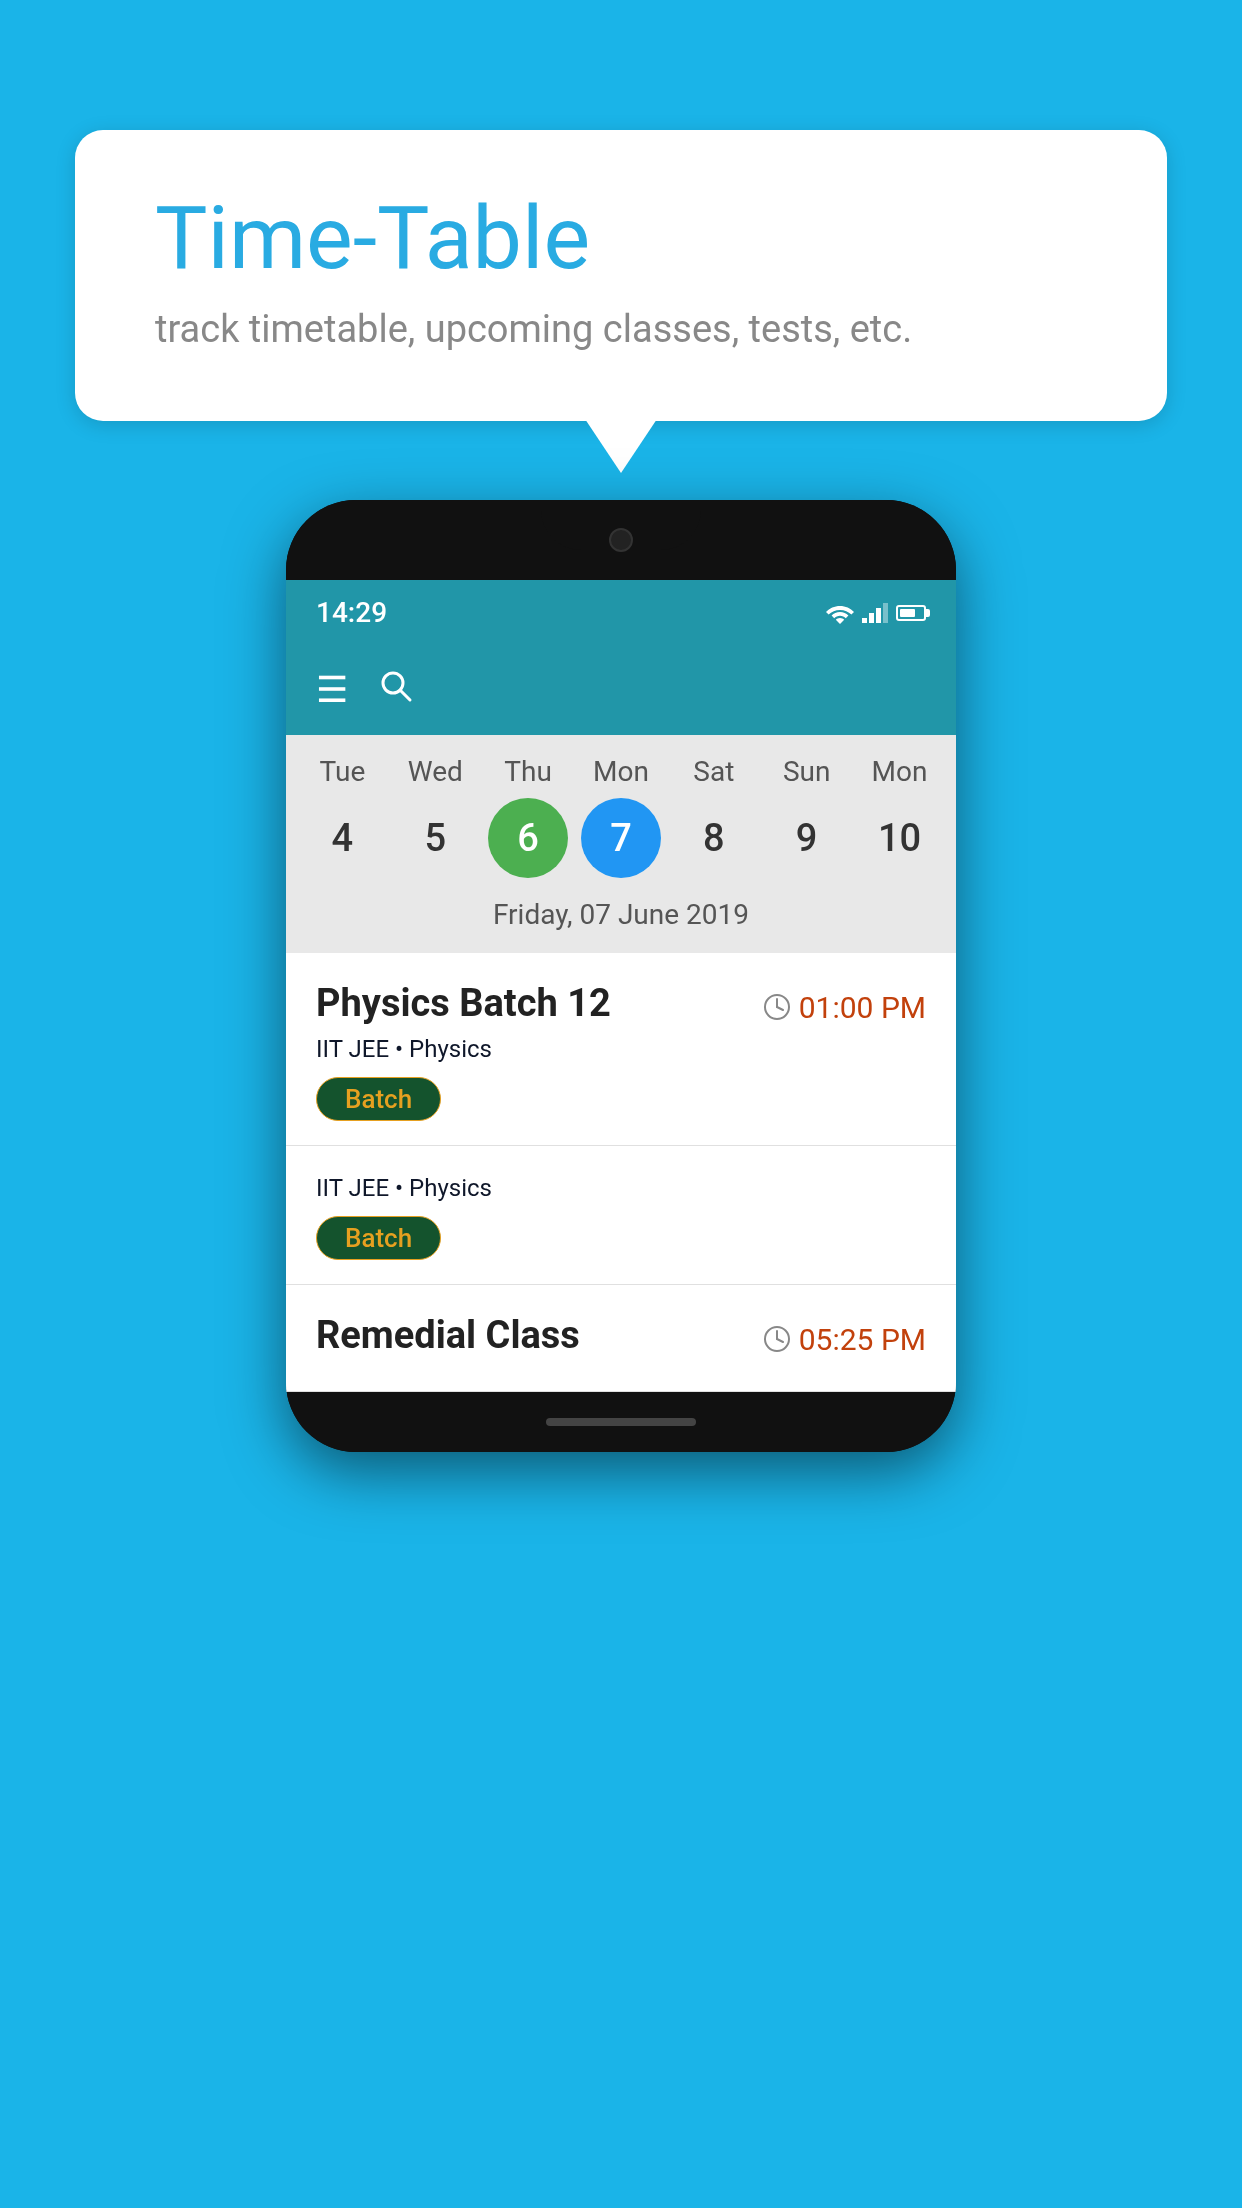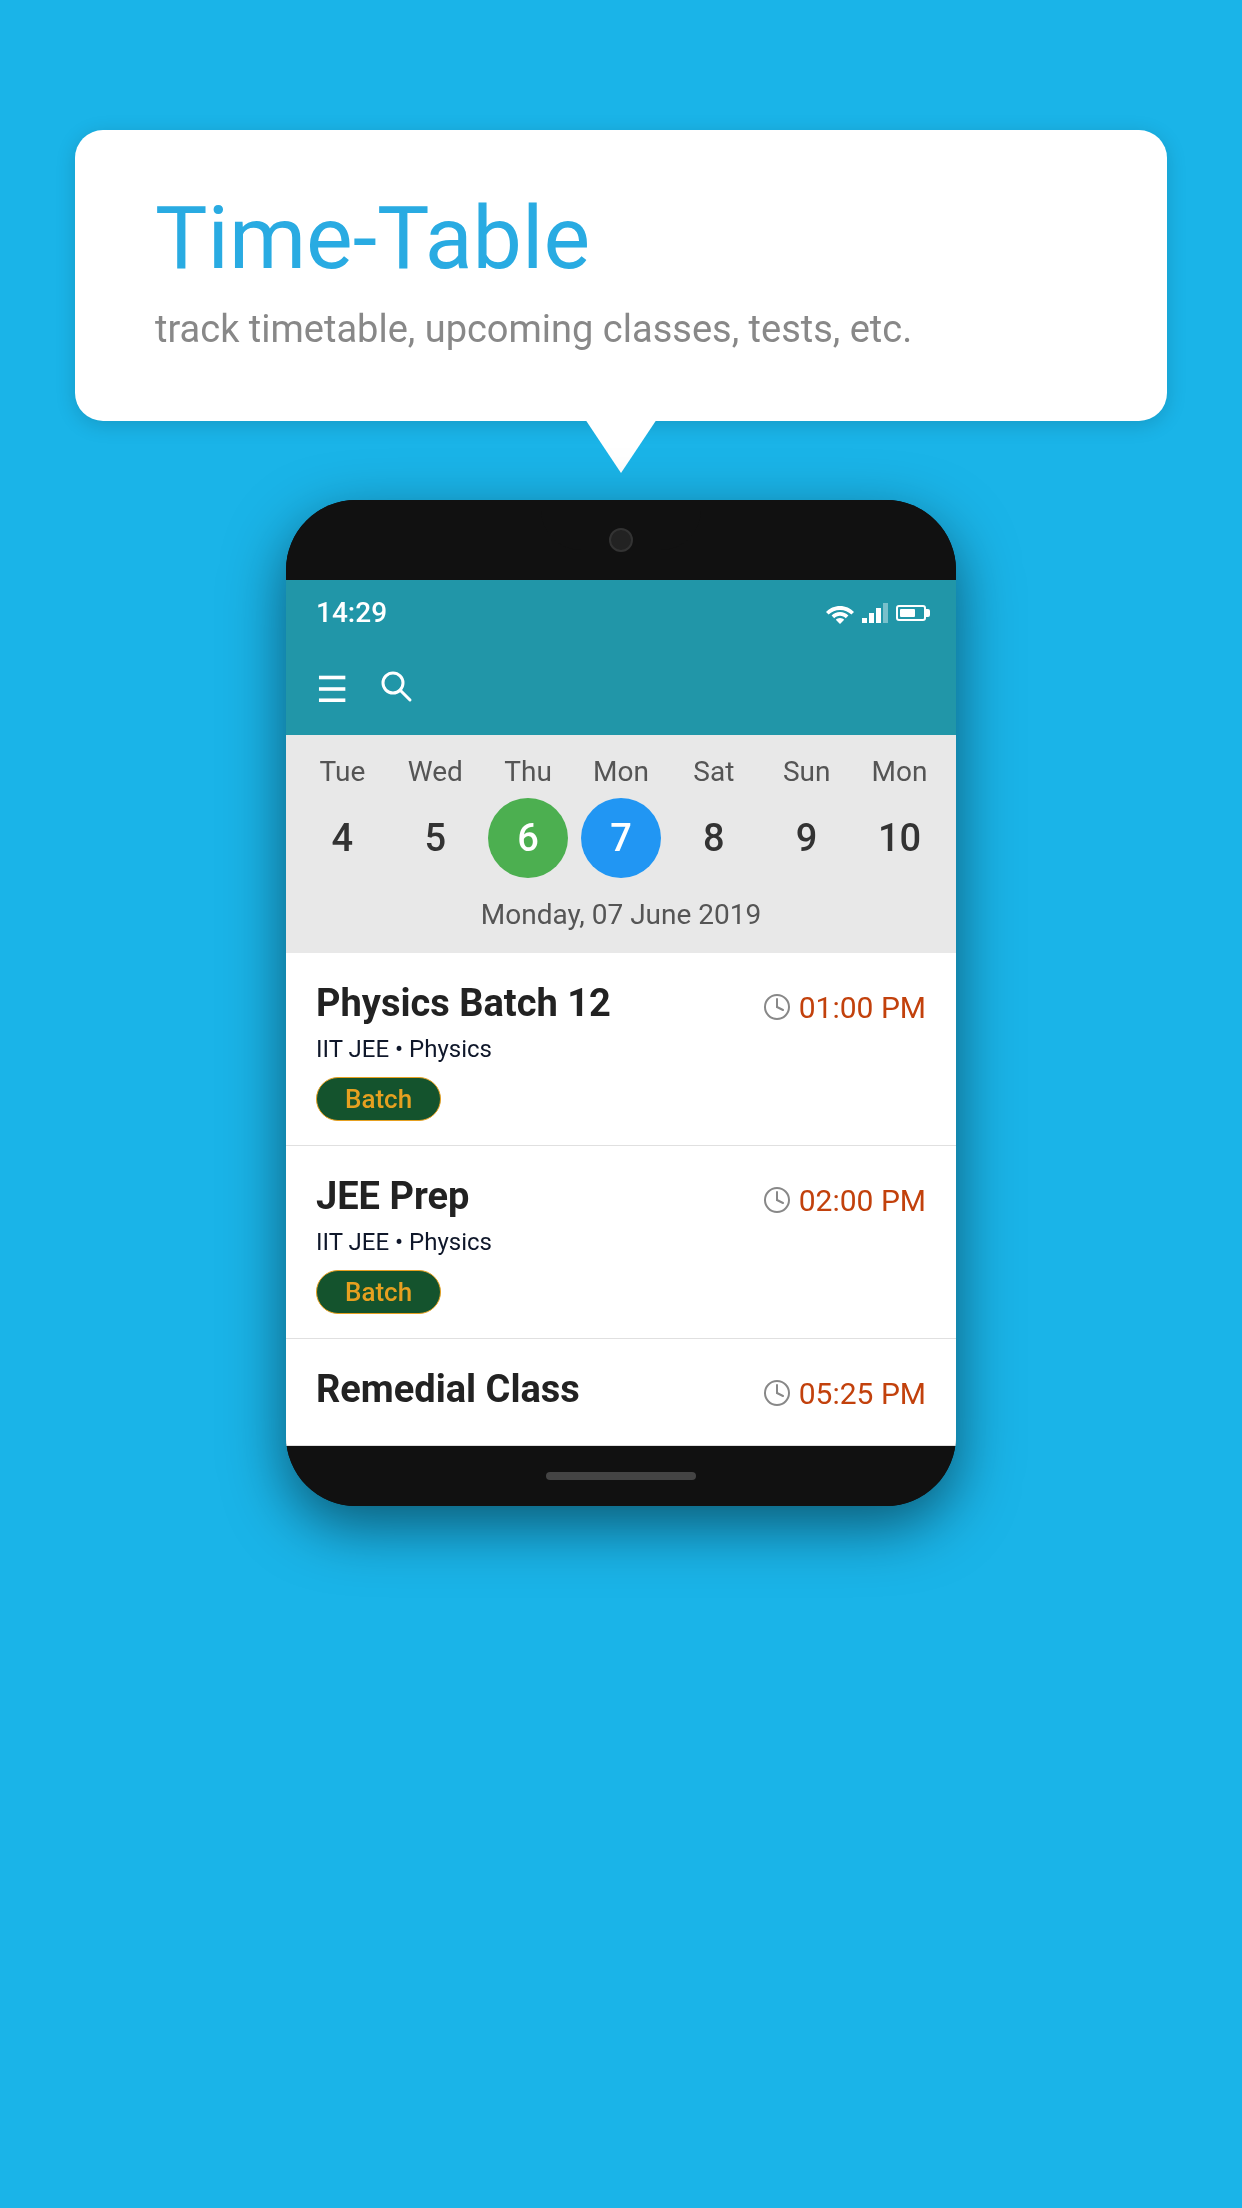--- a/index.html
+++ b/index.html
@@ -398,21 +398,21 @@
       </div>
       <div class="day-numbers">
         <div class="day-number">4</div>
         <div class="day-number">5</div>
         <div class="day-number today">6</div>
         <div class="day-number selected">7</div>
         <div class="day-number">8</div>
         <div class="day-number">9</div>
         <div class="day-number">10</div>
       </div>
-      <div class="date-label">Monday, 07 June 2019</div>
+      <div class="date-label">Friday, 07 June 2019</div>
     </div>
 
     <div class="schedule-container">
 
       <div class="schedule-item">
         <div class="schedule-item-header">
           <span class="item-title">Physics Batch 12</span>
           <span class="item-time">
             <svg width="28" height="28" viewBox="0 0 28 28">
               <circle cx="14" cy="14" r="12" stroke="#888" stroke-width="2" fill="none"></circle>
@@ -420,31 +420,20 @@
               <line x1="14" y1="14" x2="20" y2="17" stroke="#888" stroke-width="2" stroke-linecap="round"></line>
             </svg>
             01:00 PM
           </span>
         </div>
         <div class="item-subtitle">IIT JEE • Physics</div>
         <span class="batch-badge">Batch</span>
       </div>
 
       <div class="schedule-item">
-        <div class="schedule-item-header">
-          <span class="item-title">JEE Prep</span>
-          <span class="item-time">
-            <svg width="28" height="28" viewBox="0 0 28 28">
-              <circle cx="14" cy="14" r="12" stroke="#888" stroke-width="2" fill="none"></circle>
-              <line x1="14" y1="6" x2="14" y2="14" stroke="#888" stroke-width="2" stroke-linecap="round"></line>
-              <line x1="14" y1="14" x2="20" y2="17" stroke="#888" stroke-width="2" stroke-linecap="round"></line>
-            </svg>
-            02:00 PM
-          </span>
-        </div>
         <div class="item-subtitle">IIT JEE • Physics</div>
         <span class="batch-badge">Batch</span>
       </div>
 
       <div class="schedule-item">
         <div class="schedule-item-header">
           <span class="item-title">Remedial Class</span>
           <span class="item-time">
             <svg width="28" height="28" viewBox="0 0 28 28">
               <circle cx="14" cy="14" r="12" stroke="#888" stroke-width="2" fill="none"></circle>

